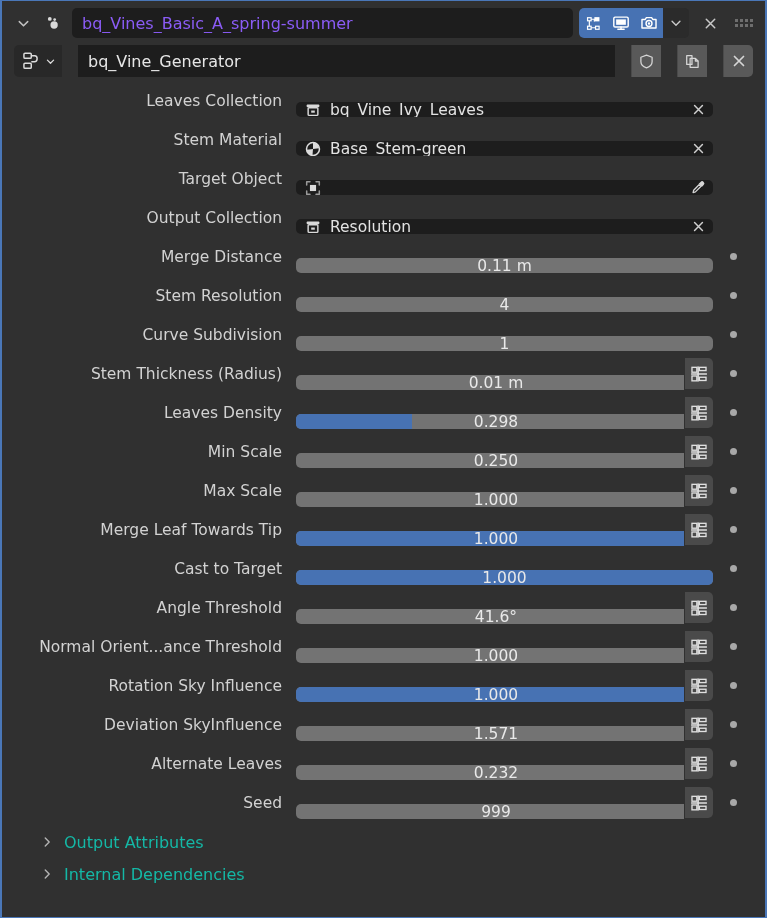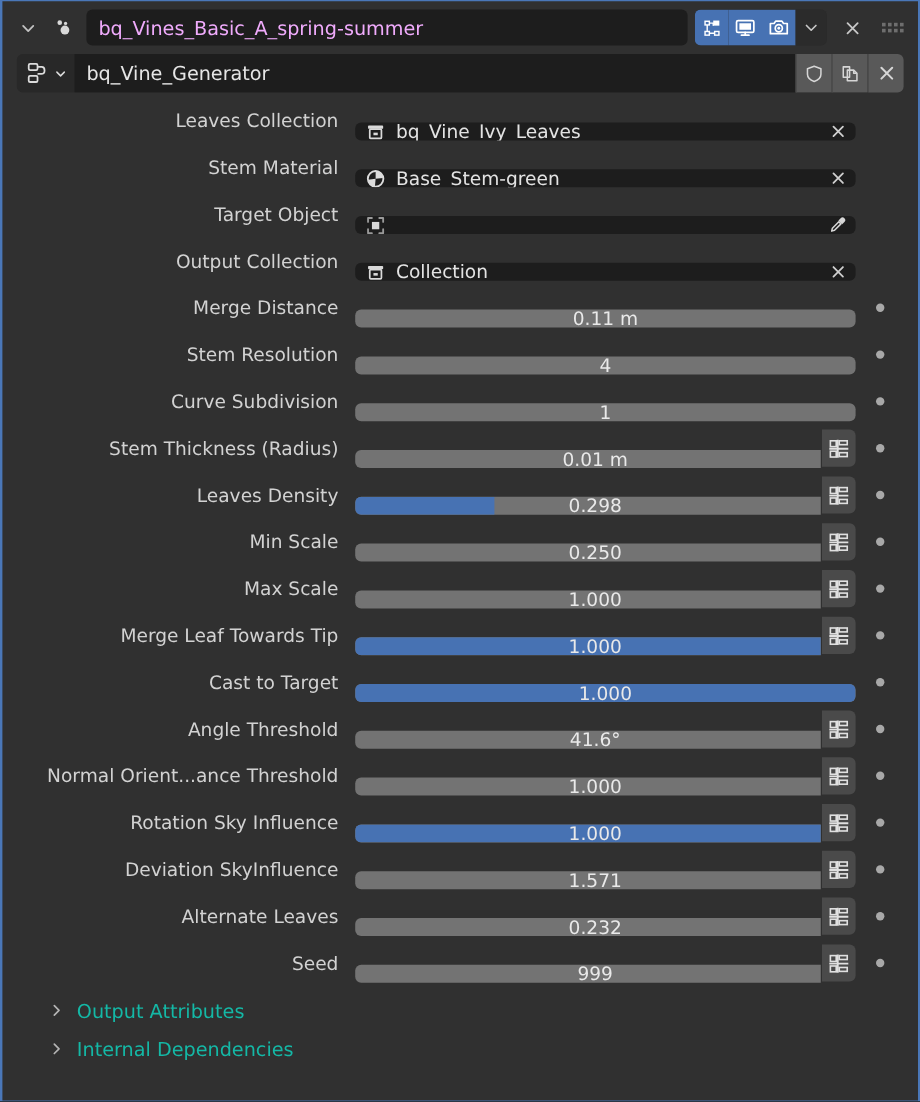--- a/index.html
+++ b/index.html
@@ -32,21 +32,21 @@
     color: #c2c2c2;
   }
   .nodegroup-ico { width: 26px; height: 26px; display:flex; align-items:center; justify-content:center; }
   .topname {
     flex: 1;
     height: 30px;
     background: #1d1d1d;
     border-radius: 5px;
     display: flex; align-items: center;
     padding: 0 10px;
-    color: #f0abfc; font-size: 16px;
+    color: #8b5cf6; font-size: 16px;
     min-width: 0;
   }
   .topname span { overflow: hidden; white-space: nowrap; text-overflow: ellipsis; }
   .tgl-group {
     display: flex; align-items: center;
     background: #2b2b2b; border-radius: 5px;
     height: 30px; overflow: hidden;
   }
   .tgl {
     width: 28px; height: 30px;
@@ -64,21 +64,21 @@
     display: flex; align-items: center; justify-content: center;
   }
   .grip .dots { display: grid; grid-template-columns: repeat(4, 3px); grid-template-rows: repeat(2, 3px); gap: 2px; }
   .grip .dots i { background: #6e6e6e; width: 3px; height: 3px; display:block; }
 
   
   .modrow {
     display: flex; align-items: center;
     margin: 0 12px 8px 12px;
     height: 32px;
-    gap: 0;
+    gap: 16px;
   }
   .mod-ico-btn {
     width: 48px; height: 32px;
     background: #282828;
     border-radius: 5px 0 0 5px;
     display: flex; align-items: center; justify-content: center;
     gap: 2px;
   }
   .mod-name {
     flex: 1; height: 32px;
@@ -361,21 +361,21 @@
         <div class="plabel">Output Collection</div>
         <div class="fieldwrap">
           <div class="pfield db">
             <span style="display: flex; align-items: center; justify-content: center; flex: 0 0 auto;">
               <svg width="18" height="18" viewBox="0 0 20 20">
                 <rect x="3" y="4" width="14" height="3" rx="0.8" fill="#d9d9d9"></rect>
                 <rect x="4.6" y="7.4" width="10.8" height="8.6" rx="1" fill="none" stroke="#d9d9d9" stroke-width="1.6"></rect>
                 <rect x="8" y="10.6" width="4" height="2.4" fill="#d9d9d9"></rect>
               </svg>
             </span>
-            <span class="dbtext">Collection</span>
+            <span class="dbtext">Resolution</span>
             <span class="clear">
               <span style="display: flex; align-items: center; justify-content: center; flex: 0 0 auto;">
                 <svg width="15" height="15" viewBox="0 0 16 16">
                   <path d="M3.8 3.8 L12.2 12.2 M12.2 3.8 L3.8 12.2" stroke="#cfcfcf" stroke-width="1.6" stroke-linecap="round"></path>
                 </svg>
               </span>
             </span>
           </div>
         </div>
         <div class="dotcol empty">

